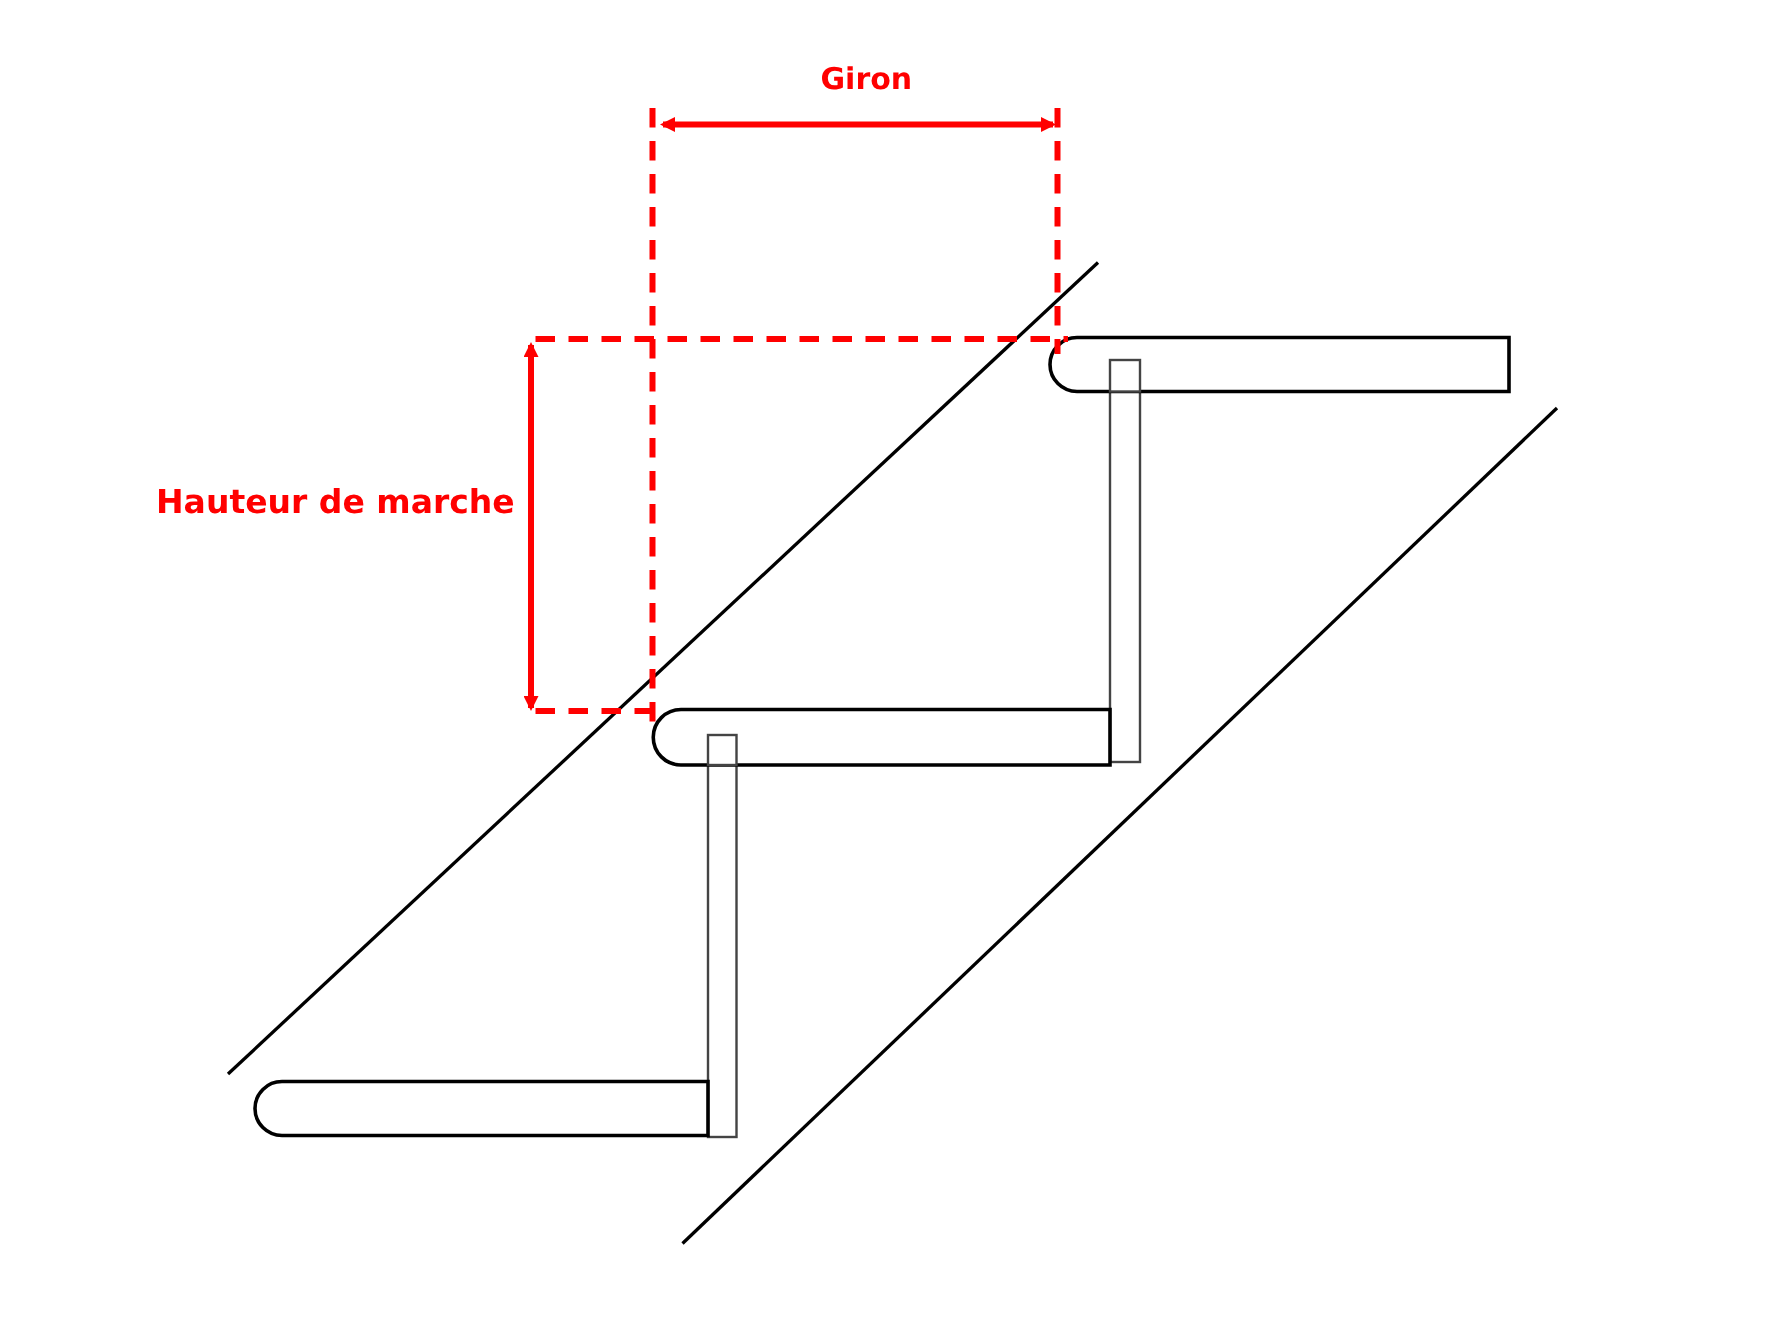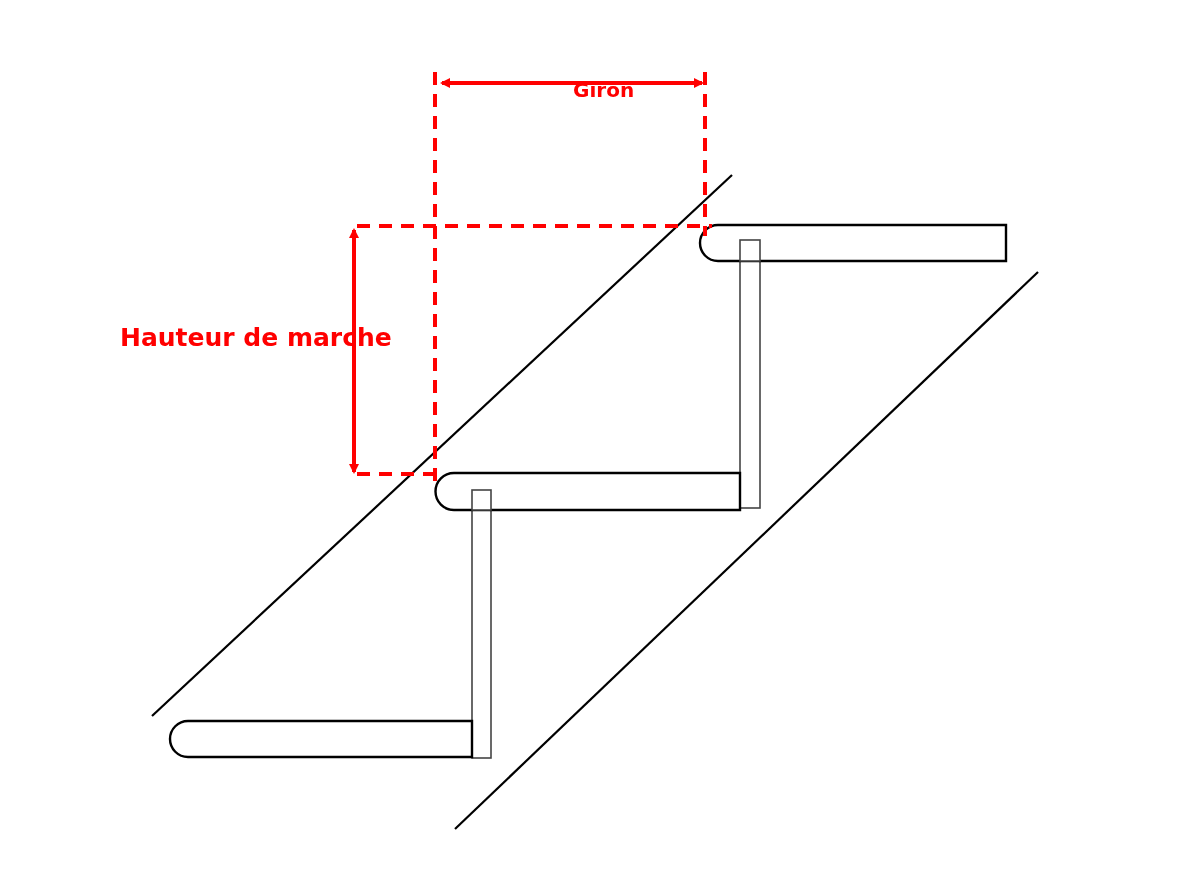--- a/index.html
+++ b/index.html
@@ -1,20 +1,20 @@
 <!DOCTYPE html>
 <html><head>
   <meta charset="utf-8">
   <style>
     html, body { margin: 0; padding: 0; background: #ffffff; }
     body { width: 1181px; height: 886px; position: relative; overflow: hidden; font-family: "Liberation Sans", sans-serif; }
     svg.diagram { position: absolute; left: 0; top: 0; }
     .label { position: absolute; font-family: "DejaVu Sans", "Liberation Sans", sans-serif; font-weight: bold; white-space: nowrap; }
-    .label-giron { left: 573px; top: 40px; font-size: 20px; margin-top: 38px; }
-    .label-hauteur { left: 120px; top: 323px; font-size: 25px; }
+    .label-giron { left: 547px; top: 40px; font-size: 20px; }
+    .label-hauteur { left: 104px; top: 323px; font-size: 22px; }
   </style>
 </head>
 <body>
 
 <svg class="diagram" width="1181" height="886" viewBox="0 0 1181 886" xmlns="http://www.w3.org/2000/svg">
   <defs>
     <marker id="arrow-end" markerWidth="10" markerHeight="10" refX="8" refY="5" orient="auto" markerUnits="userSpaceOnUse">
       <path d="M0,0 L10,5 L0,10 z" fill="#ff0000"></path>
     </marker>
     <marker id="arrow-start" markerWidth="10" markerHeight="10" refX="2" refY="5" orient="auto" markerUnits="userSpaceOnUse">

